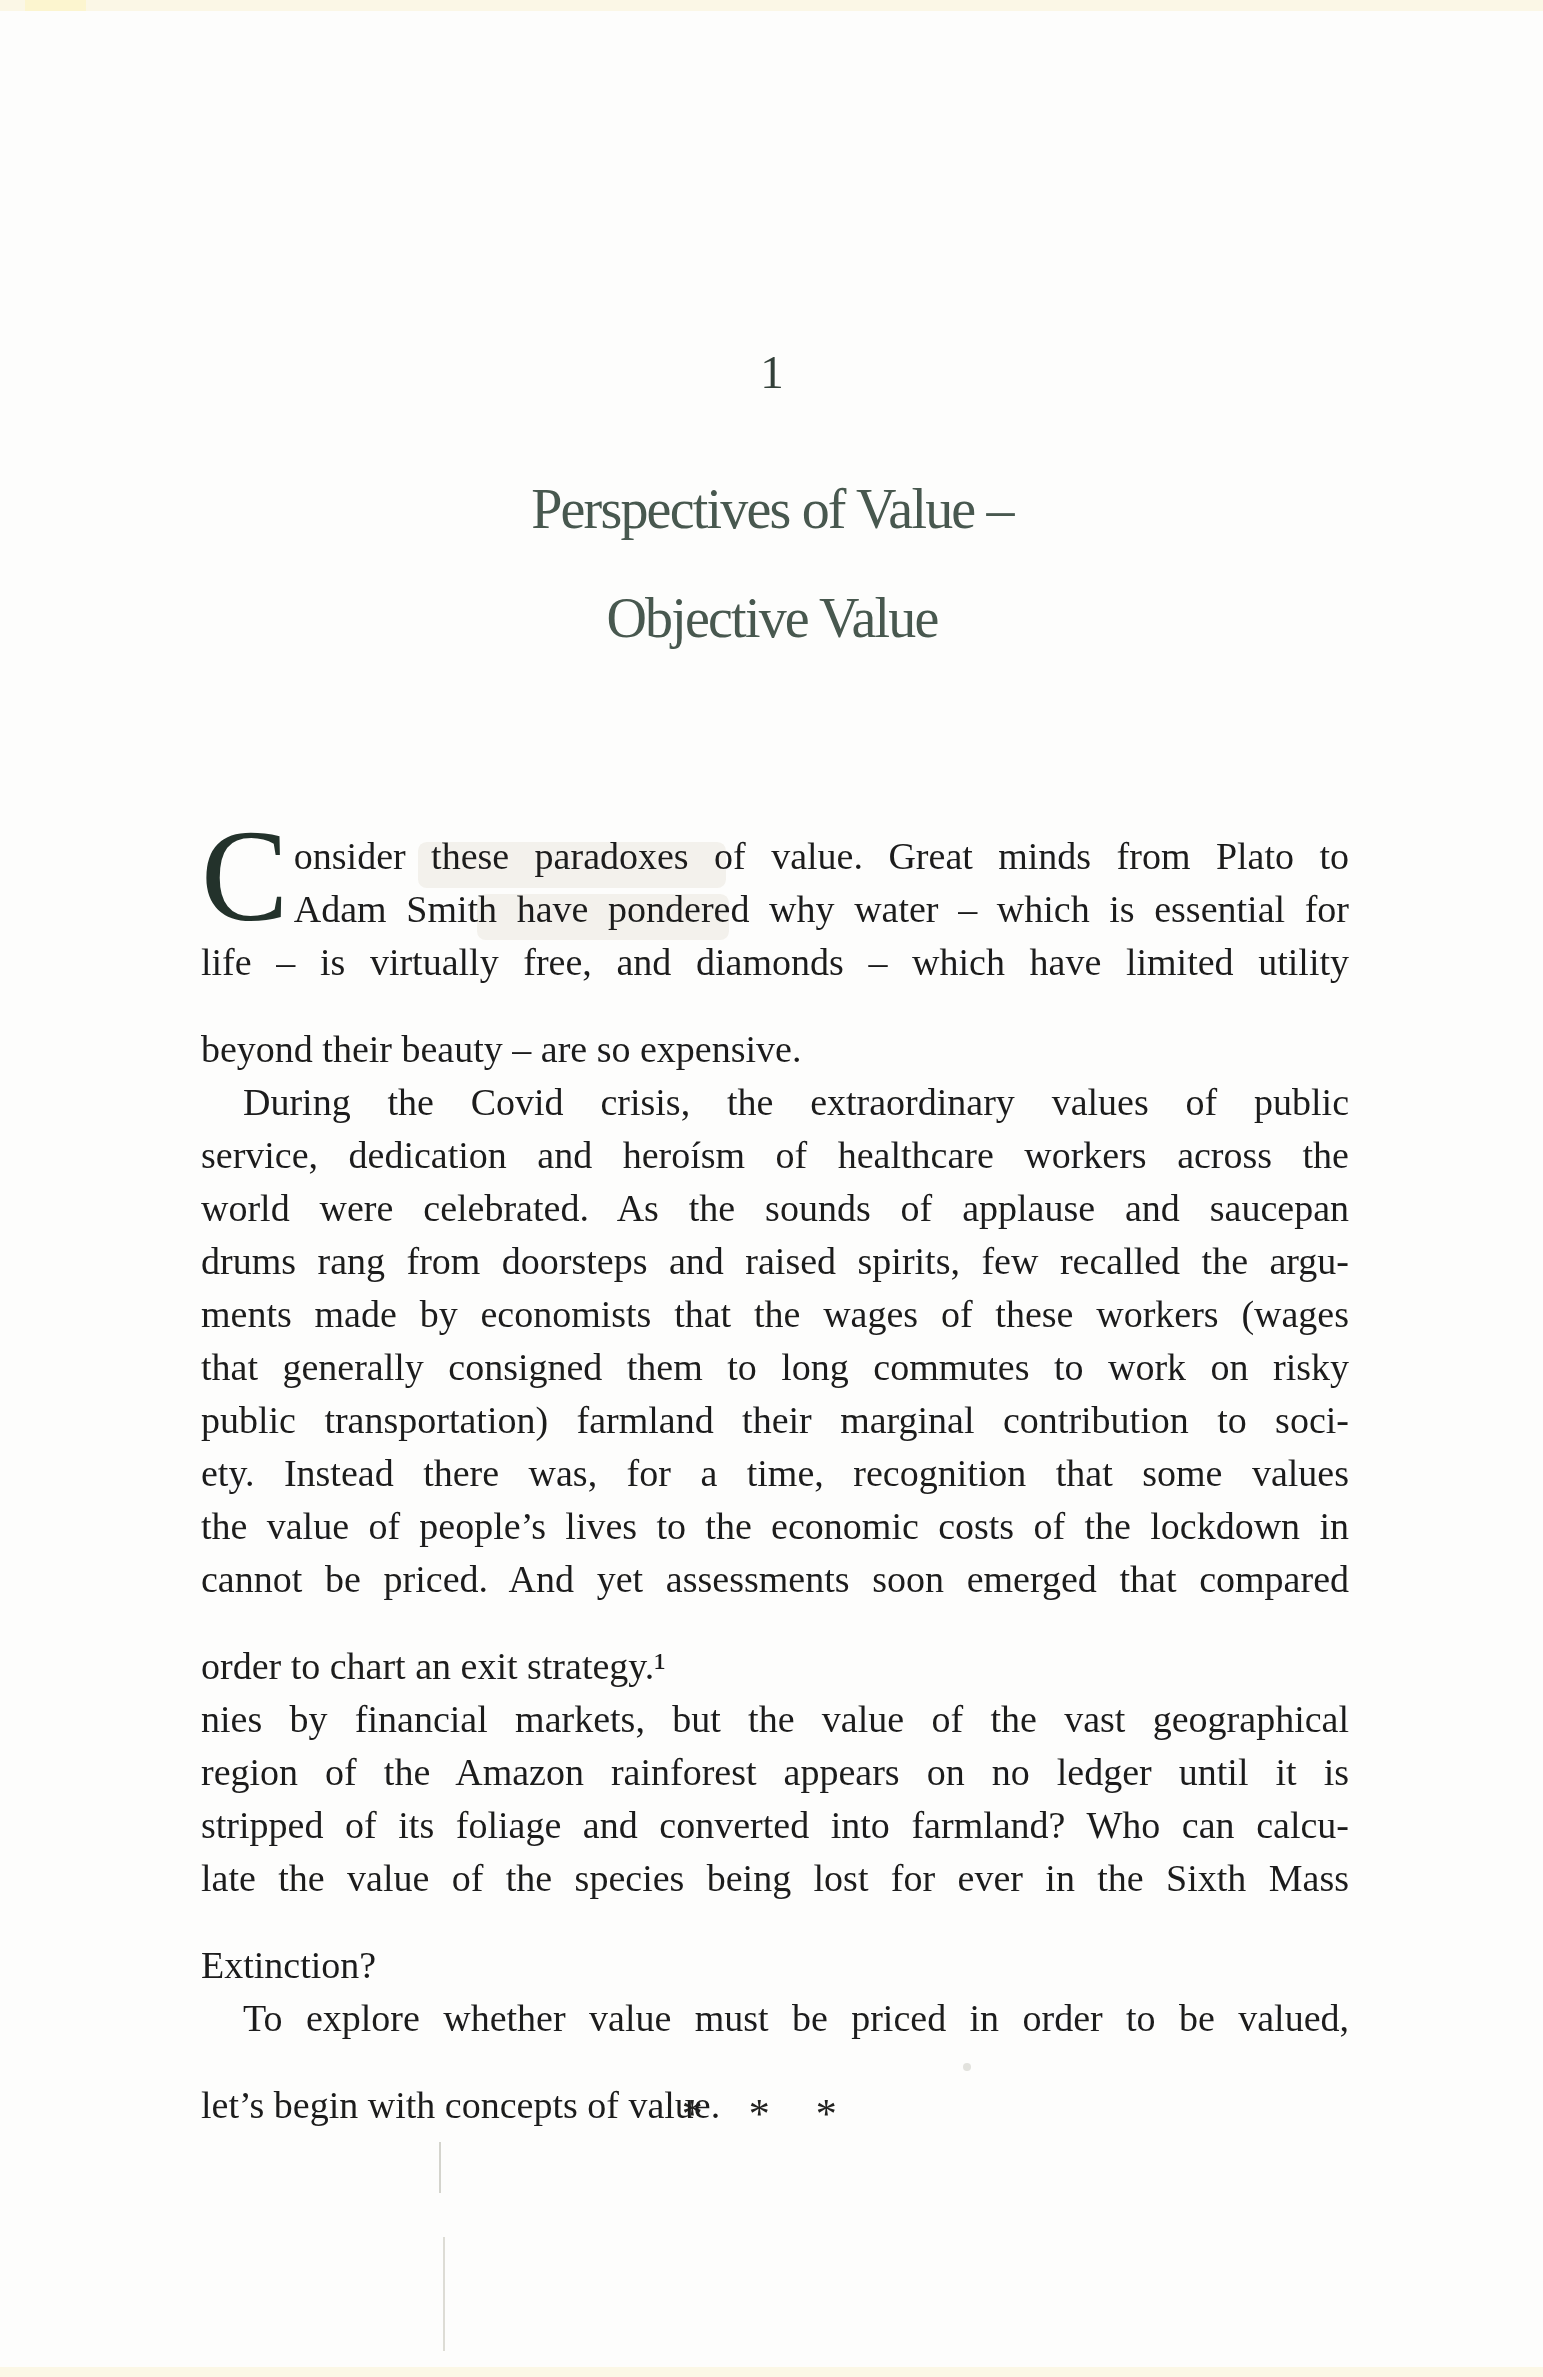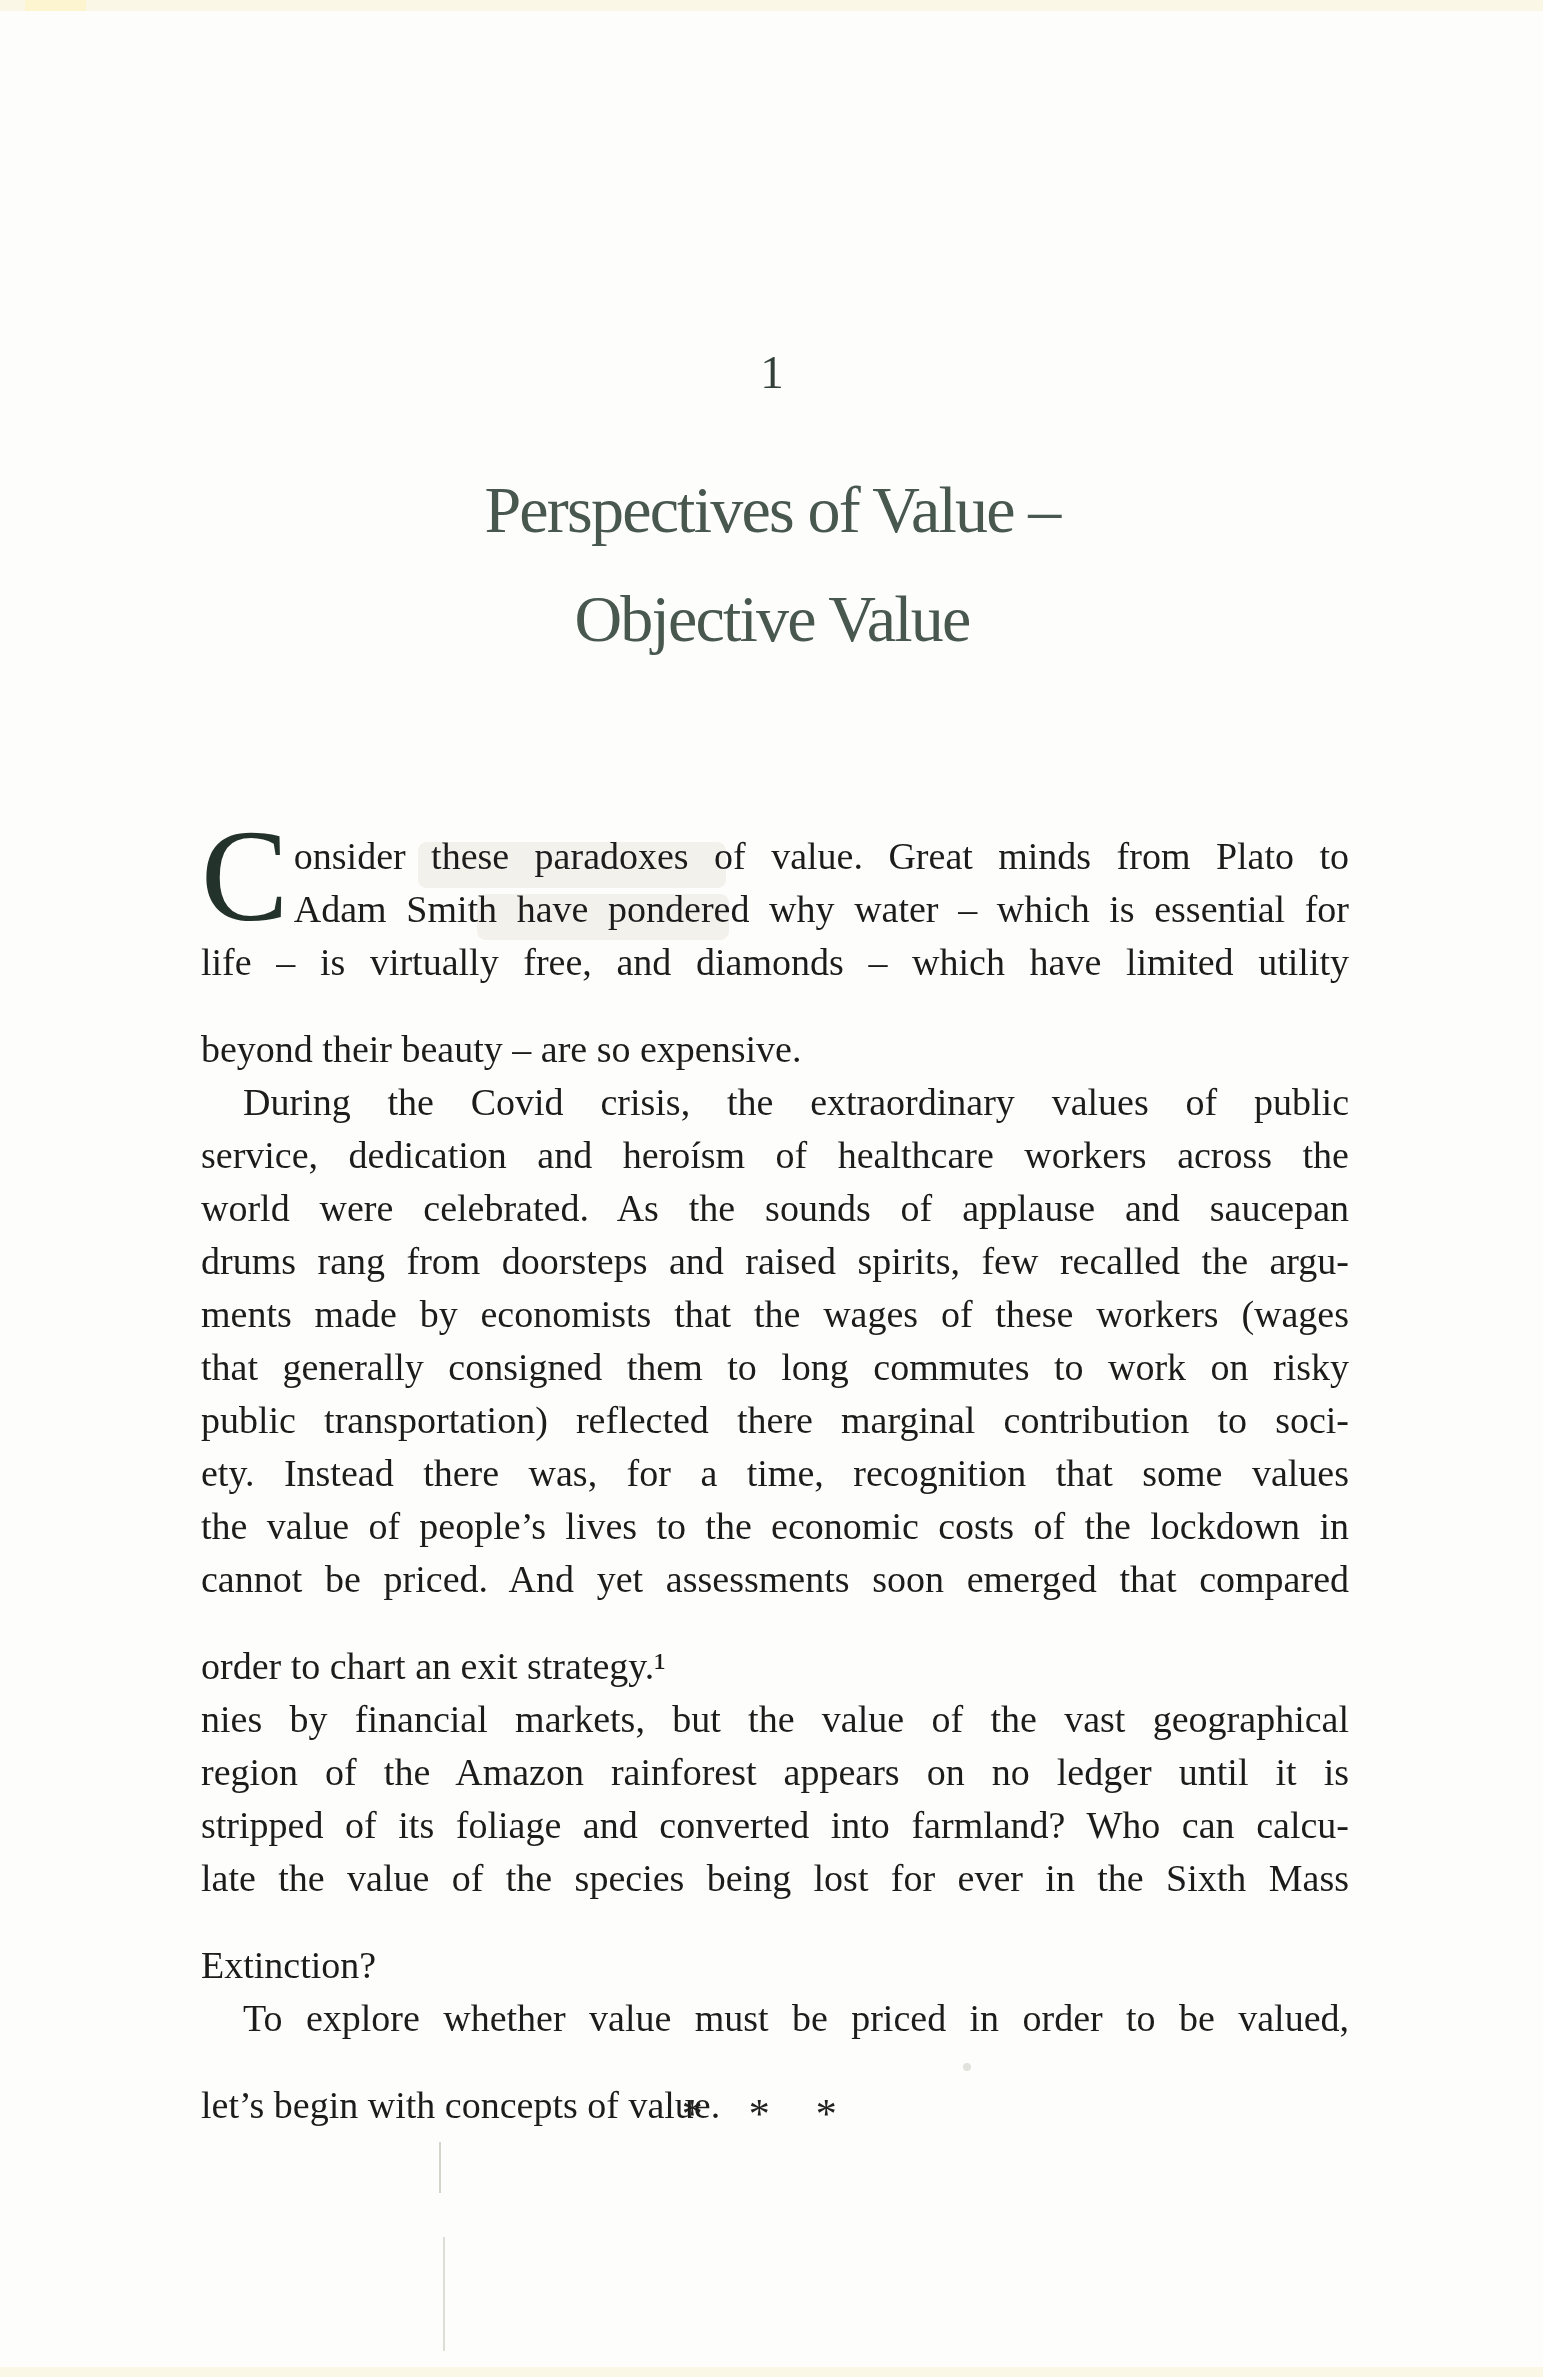--- a/index.html
+++ b/index.html
@@ -42,21 +42,21 @@
 
   .chapter-number {
     position:absolute; left:0; top:348px; width:100%;
     text-align:center;
     font-size:47px; line-height:49px;
     color:#334039;
   }
   .title-block {
     position:absolute; left:0; top:455px; width:100%;
     text-align:center;
-    font-size:66px; line-height:109px;
+    font-size:56px; line-height:109px;
     letter-spacing:-1.8px;
     color:#48584f;
   }
   .body-text {
     position:absolute; left:201px; top:830px; width:1148px;
     font-size:38px; line-height:53px;
     z-index:1;
   }
   .para { position:relative; }
   .line {
@@ -110,21 +110,21 @@
         <div class="line">life – is virtually free, and diamonds – which have limited utility</div>
         <div class="line last">beyond their beauty – are so expensive.</div>
       </div>
       <div class="para">
         <div class="line indent">During the Covid crisis, the extraordinary values of public</div>
         <div class="line">service, dedication and heroísm of healthcare workers across the</div>
         <div class="line">world were celebrated. As the sounds of applause and saucepan</div>
         <div class="line">drums rang from doorsteps and raised spirits, few recalled the argu-</div>
         <div class="line">ments made by economists that the wages of these workers (wages</div>
         <div class="line">that generally consigned them to long commutes to work on risky</div>
-        <div class="line">public transportation) reflected there marginal contribution to soci-</div>
+        <div class="line">public transportation) farmland their marginal contribution to soci-</div>
         <div class="line">ety. Instead there was, for a time, recognition that some values</div>
         <div class="line">the value of people’s lives to the economic costs of the lockdown in</div>
         <div class="line">cannot be priced. And yet assessments soon emerged that compared</div>
         <div class="line last">order to chart an exit strategy.¹</div>
       </div>
       <div class="para">
         <div class="line">nies by financial markets, but the value of the vast geographical</div>
         <div class="line">region of the Amazon rainforest appears on no ledger until it is</div>
         <div class="line">stripped of its foliage and converted into farmland? Who can calcu-</div>
         <div class="line">late the value of the species being lost for ever in the Sixth Mass</div>

